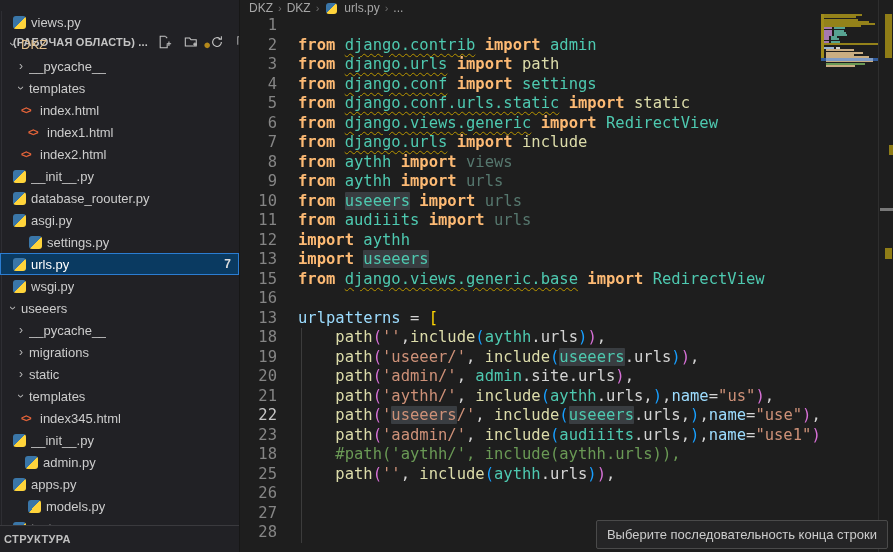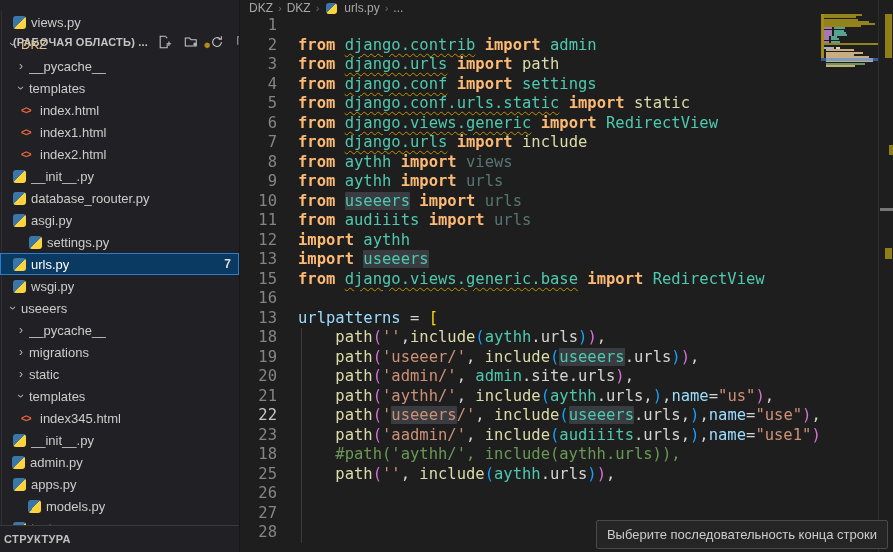--- a/index.html
+++ b/index.html
@@ -122,21 +122,21 @@
           <span class="lbl">__pycache__</span>
         </div>
         <div class="trow" style="padding-left: 13px;">
           <span class="chev open"><i>›</i></span>
           <span class="lbl">templates</span>
         </div>
         <div class="trow" style="padding-left: 21px;">
           <span class="htmlico"></span>
           <span class="lbl">index.html</span>
         </div>
-        <div class="trow" style="padding-left: 21px;">
+        <div class="trow" style="padding-left: 28px;">
           <span class="htmlico"></span>
           <span class="lbl">index1.html</span>
         </div>
         <div class="trow" style="padding-left: 21px;">
           <span class="htmlico"></span>
           <span class="lbl">index2.html</span>
         </div>
         <div class="trow" style="padding-left: 13px;">
           <span class="pyico"></span>
           <span class="lbl">__init__.py</span>
@@ -183,21 +183,21 @@
           <span class="lbl">templates</span>
         </div>
         <div class="trow" style="padding-left: 21px;">
           <span class="htmlico"></span>
           <span class="lbl">index345.html</span>
         </div>
         <div class="trow" style="padding-left: 13px;">
           <span class="pyico"></span>
           <span class="lbl">__init__.py</span>
         </div>
-        <div class="trow" style="padding-left: 12px; align-items: center;">
+        <div class="trow" style="padding-left: 25px; align-items: center;">
           <span class="pyico"></span>
           <span class="lbl">admin.py</span>
         </div>
         <div class="trow" style="padding-left: 13px;">
           <span class="pyico"></span>
           <span class="lbl">apps.py</span>
         </div>
         <div class="trow" style="padding-left: 28px;">
           <span class="pyico"></span>
           <span class="lbl">models.py</span>

